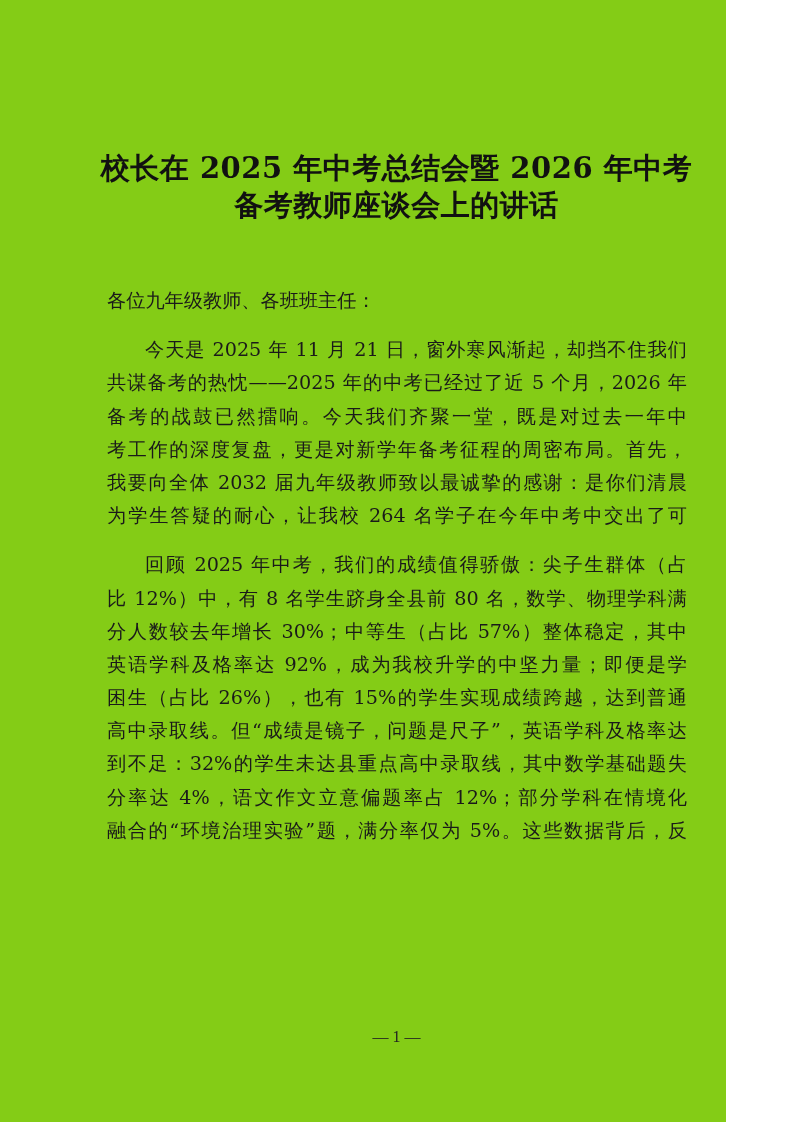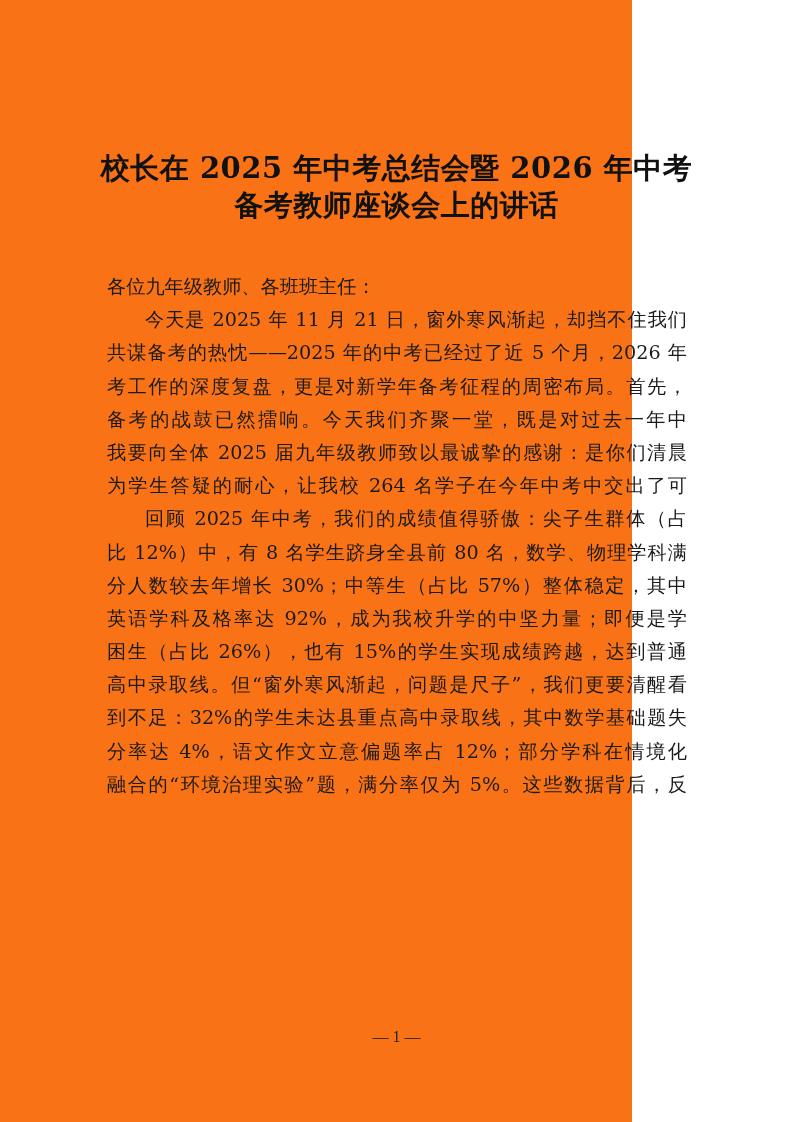--- a/index.html
+++ b/index.html
@@ -11,23 +11,23 @@
       width: 793px;
       height: 1122px;
       position: relative;
       overflow: hidden;
       color: #111111;
       font-family: "DejaVu Serif", "Liberation Serif", serif;
     }
     .page {
       position: absolute;
       left: 0; top: 0;
-      width: 632px;
+      width: 726px;
       height: 1122px;
-      background: #f97316;
+      background: #84cc16;
       text-decoration: underline;
     }
     .title {
       position: absolute;
       left: 90px;
       width: 613px;
       top: 150px;
       text-align: center;
       font-family: "DejaVu Serif", "Liberation Serif", serif;
       font-weight: bold;
@@ -36,39 +36,40 @@
       letter-spacing: 0.5px;
       color: #111111;
     }
     .title-line {
       display: block;
       white-space: nowrap;
     }
     .body {
       position: absolute;
       left: 107px;
-      top: 270px;
+      top: 284px;
       width: 580px;
       font-family: "DejaVu Serif", "Liberation Serif", serif;
       font-size: 19.2px;
       line-height: 33.2px;
       color: #1a1a1a;
     }
     .line {
       display: block;
       white-space: nowrap;
       text-align: justify;
       text-align-last: justify;
       height: 33.2px;
     }
     .line.last {
       text-align-last: left;
     }
     .line.indent {
       padding-left: 38px;
+      margin-top: 16px;
     }
     .footer {
       position: absolute;
       left: 0;
       width: 793px;
       top: 1028px;
       text-align: center;
       font-family: "Liberation Serif", "DejaVu Serif", serif;
       font-size: 16px;
       color: #222222;
@@ -83,33 +84,33 @@
     <span class="title-line">校长在 2025 年中考总结会暨 2026 年中考</span>
     <span class="title-line">备考教师座谈会上的讲话</span>
   </div>
 
   <div class="body">
     <span class="line last">各位九年级教师、各班班主任：</span>
 
     <div>
       <span class="line indent">今天是 2025 年 11 月 21 日，窗外寒风渐起，却挡不住我们</span>
       <span class="line">共谋备考的热忱——2025 年的中考已经过了近 5 个月，2026 年</span>
+      <span class="line">备考的战鼓已然擂响。今天我们齐聚一堂，既是对过去一年中</span>
       <span class="line">考工作的深度复盘，更是对新学年备考征程的周密布局。首先，</span>
-      <span class="line">备考的战鼓已然擂响。今天我们齐聚一堂，既是对过去一年中</span>
-      <span class="line">我要向全体 2025 届九年级教师致以最诚挚的感谢：是你们清晨</span>
+      <span class="line">我要向全体 2032 届九年级教师致以最诚挚的感谢：是你们清晨</span>
       <span class="line">为学生答疑的耐心，让我校 264 名学子在今年中考中交出了可</span>
     </div>
 
     <div>
       <span class="line indent">回顾 2025 年中考，我们的成绩值得骄傲：尖子生群体（占</span>
       <span class="line">比 12%）中，有 8 名学生跻身全县前 80 名，数学、物理学科满</span>
       <span class="line">分人数较去年增长 30%；中等生（占比 57%）整体稳定，其中</span>
       <span class="line">英语学科及格率达 92%，成为我校升学的中坚力量；即便是学</span>
       <span class="line">困生（占比 26%），也有 15%的学生实现成绩跨越，达到普通</span>
-      <span class="line">高中录取线。但“窗外寒风渐起，问题是尺子”，我们更要清醒看</span>
+      <span class="line">高中录取线。但“成绩是镜子，问题是尺子”，英语学科及格率达</span>
       <span class="line">到不足：32%的学生未达县重点高中录取线，其中数学基础题失</span>
       <span class="line">分率达 4%，语文作文立意偏题率占 12%；部分学科在情境化</span>
       <span class="line">融合的“环境治理实验”题，满分率仅为 5%。这些数据背后，反</span>
     </div>
   </div>
 
   <div class="footer">— 1 —</div>
 
 </div>
 

